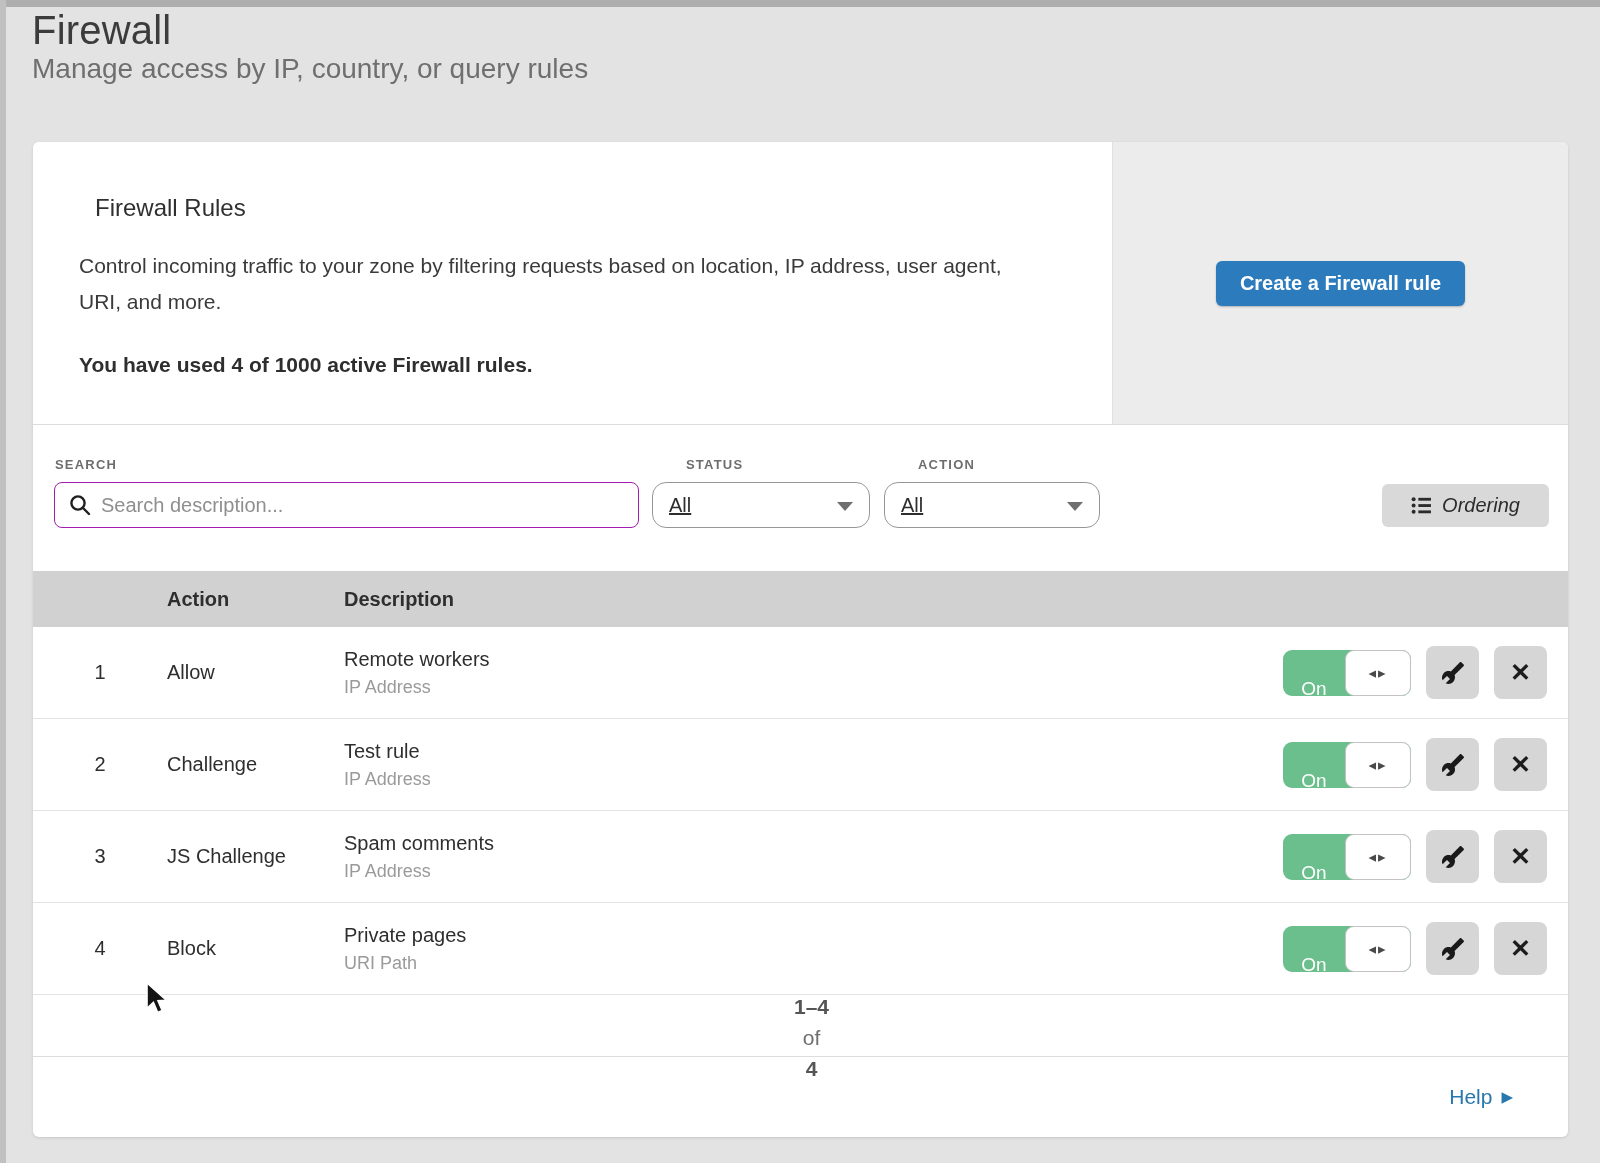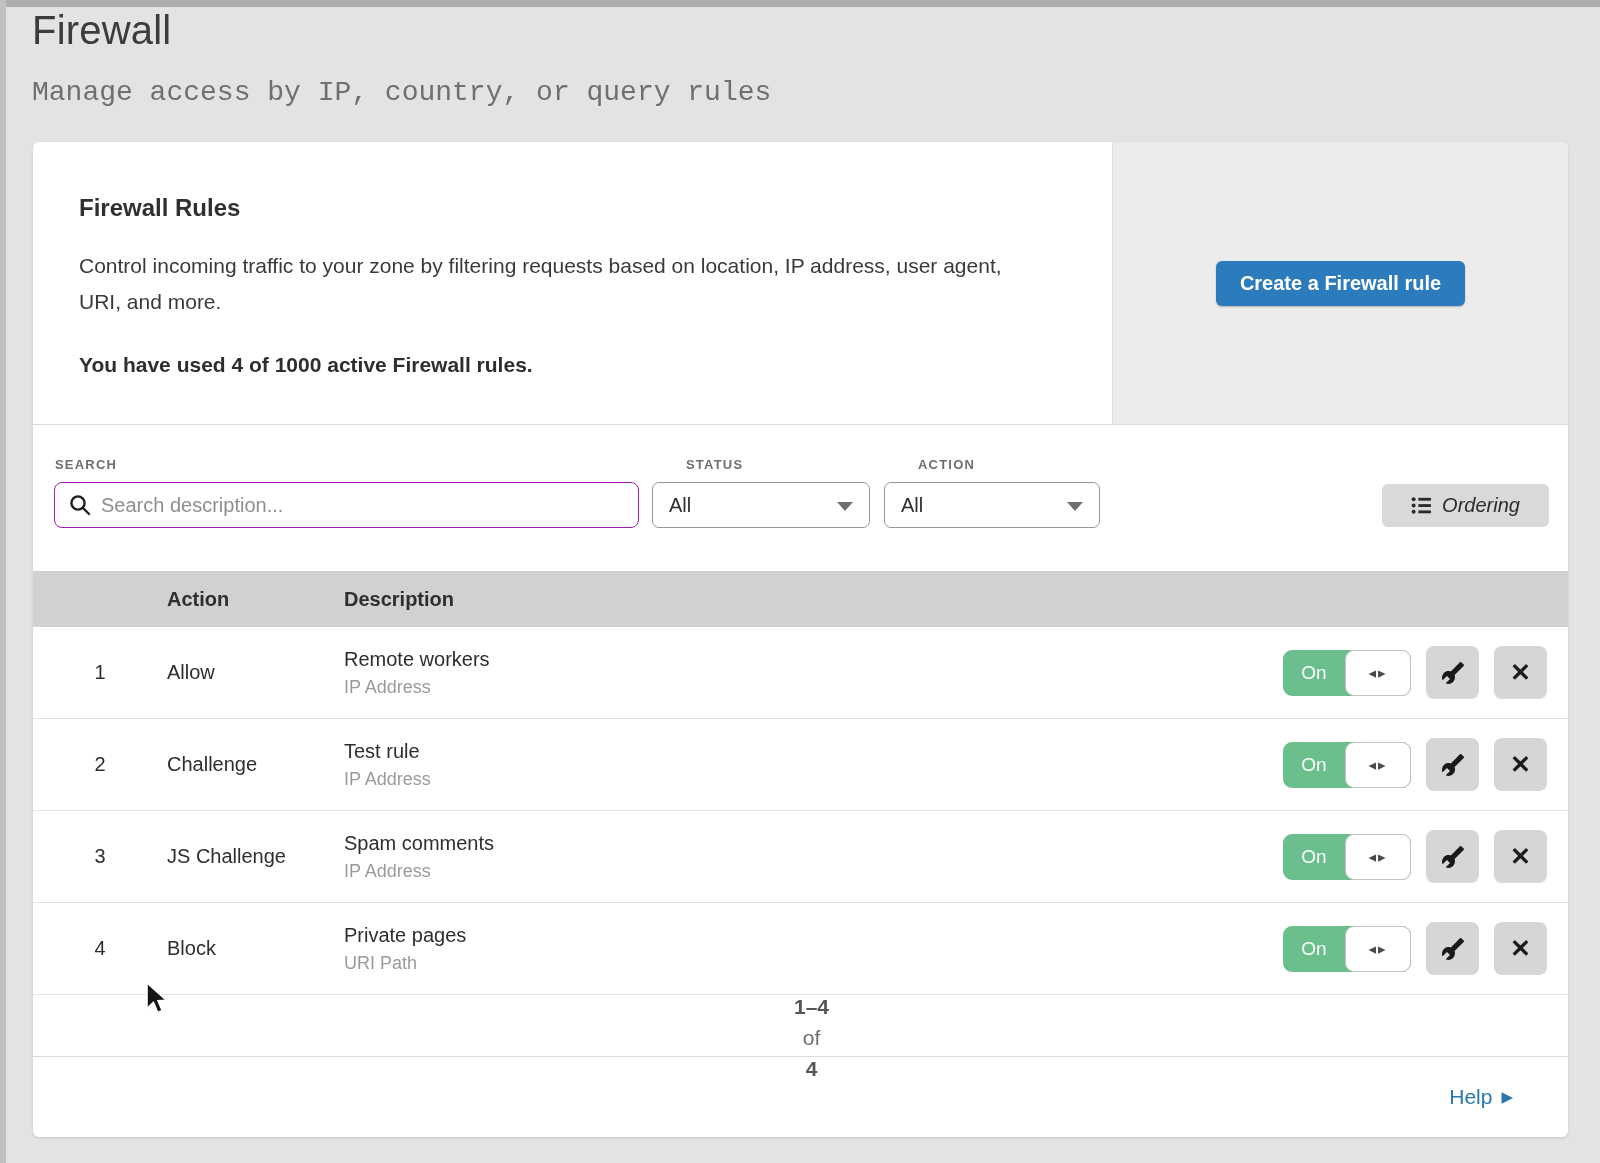--- a/index.html
+++ b/index.html
@@ -9,36 +9,36 @@
     background: #e3e3e3;
     position: relative;
     overflow: hidden;
   }
   .edge-top { position: absolute; top: 0; left: 0; width: 1600px; height: 7px; background: #aeaeae; }
   .edge-left { position: absolute; top: 0; left: 0; width: 6px; height: 1163px; background: #c0c0c0; }
 
   
   .page-header { position: absolute; left: 32px; top: 8px; }
   .page-title { font-size: 40px; font-weight: 500; color: #3c3c3c; letter-spacing: 0.2px; }
-  .page-subtitle { margin-top: 24px; font-size: 28px; font-weight: 300; color: #6f6f6f; font-family: Liberation Mono, monospace; }
+  .page-subtitle { font-size: 28px; font-weight: 300; color: #6f6f6f; }
 
   
   .card {
     position: absolute; left: 33px; top: 142px;
     width: 1535px; height: 995px;
     background: #ffffff;
     border-radius: 6px;
     box-shadow: 0 1px 3px rgba(0,0,0,0.12);
     overflow: hidden;
   }
 
   
   .intro { display: flex; height: 283px; border-bottom: 1px solid #dcdcdc; }
   .intro-left { width: 1079px; padding: 52px 60px 0 46px; background: #ffffff; }
-  .intro-heading { font-size: 24px; font-weight: bold; color: #303030; }
+  .intro-heading { font-size: 24px; font-weight: normal; color: #303030; margin-left: 16px; }
   .intro-desc { margin-top: 26px; font-size: 21px; color: #3a3a3a; line-height: 36px; max-width: 950px; }
   .intro-usage { margin-top: 33px; font-size: 21px; font-weight: bold; color: #2e2e2e; }
   .intro-right {
     flex: 1; background: #ececec; border-left: 1px solid #e0e0e0;
     display: flex; align-items: center; justify-content: center;
   }
   .create-btn {
     background: #2c7bbd; color: #ffffff;
     border: none; border-radius: 6px;
     font-family: inherit; font-size: 20px; font-weight: bold;
@@ -57,24 +57,24 @@
     width: 100%; height: 100%;
     border: 1px solid #a21caf; border-radius: 8px;
     font-family: inherit; font-size: 20px; color: #333;
     padding: 0 14px 0 46px; background: #fff; outline: none;
   }
   .search-input::placeholder { color: #8f8f8f; }
   .search-icon { position: absolute; left: 14px; top: 11px; width: 24px; height: 24px; }
 
   .select-box {
     position: absolute; top: 57px; height: 46px;
-    border: 1px solid #979797; border-radius: 7px; background: #fff;
+    border: 1px solid #979797; border-radius: 14px; background: #fff;
     display: flex; align-items: center;
     font-size: 20px; color: #2e2e2e;
-    padding: 4px 16px; cursor: pointer;
+    padding: 4px 16px; cursor: pointer; text-decoration: underline;
   }
   .select-status { left: 619px; width: 218px; }
   .select-action { left: 851px; width: 216px; }
   .select-caret {
     position: absolute; right: 16px; top: 19px;
     width: 0; height: 0;
     border-left: 8px solid transparent; border-right: 8px solid transparent;
     border-top: 9px solid #6f6f6f;
   }
 
@@ -105,21 +105,21 @@
   }
   .desc-title { font-size: 20px; color: #2e2e2e; }
   .desc-sub { margin-top: 6px; font-size: 18px; color: #9a9a9a; }
 
   .col-controls { display: flex; align-items: center; gap: 15px; padding-right: 21px; }
   .toggle {
     position: relative; width: 128px; height: 46px;
     background: #6abf8d; border-radius: 9px; cursor: pointer;
   }
   .toggle-on-label {
-    position: absolute; left: 0; top: 0; width: 62px; height: 46px;
+    position: absolute; left: 0; top: 16px; width: 62px; height: 46px;
     display: flex; align-items: center; justify-content: center;
     color: #fff; font-size: 19px;
   }
   .toggle-handle {
     position: absolute; right: 0; top: 0; width: 66px; height: 46px;
     background: #fff; border: 1px solid #c3c3c3; border-radius: 9px;
     display: flex; align-items: center; justify-content: center;
     font-size: 15px; color: #4a4a4a; letter-spacing: 2px;
   }
   .icon-btn {

